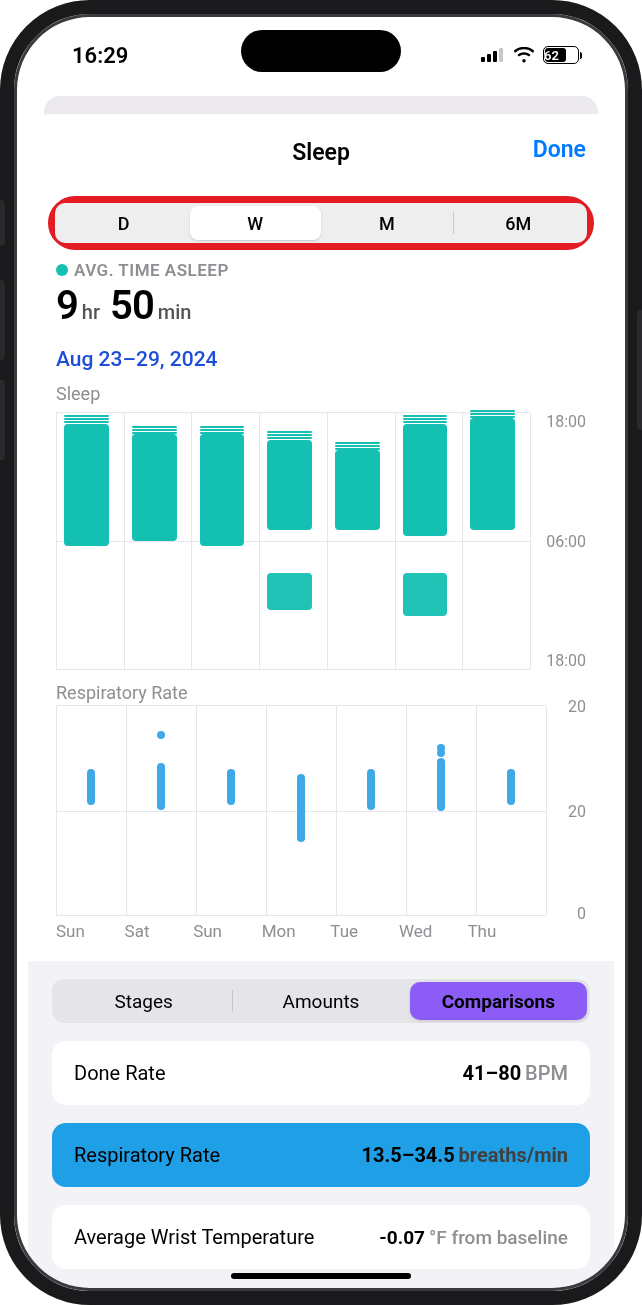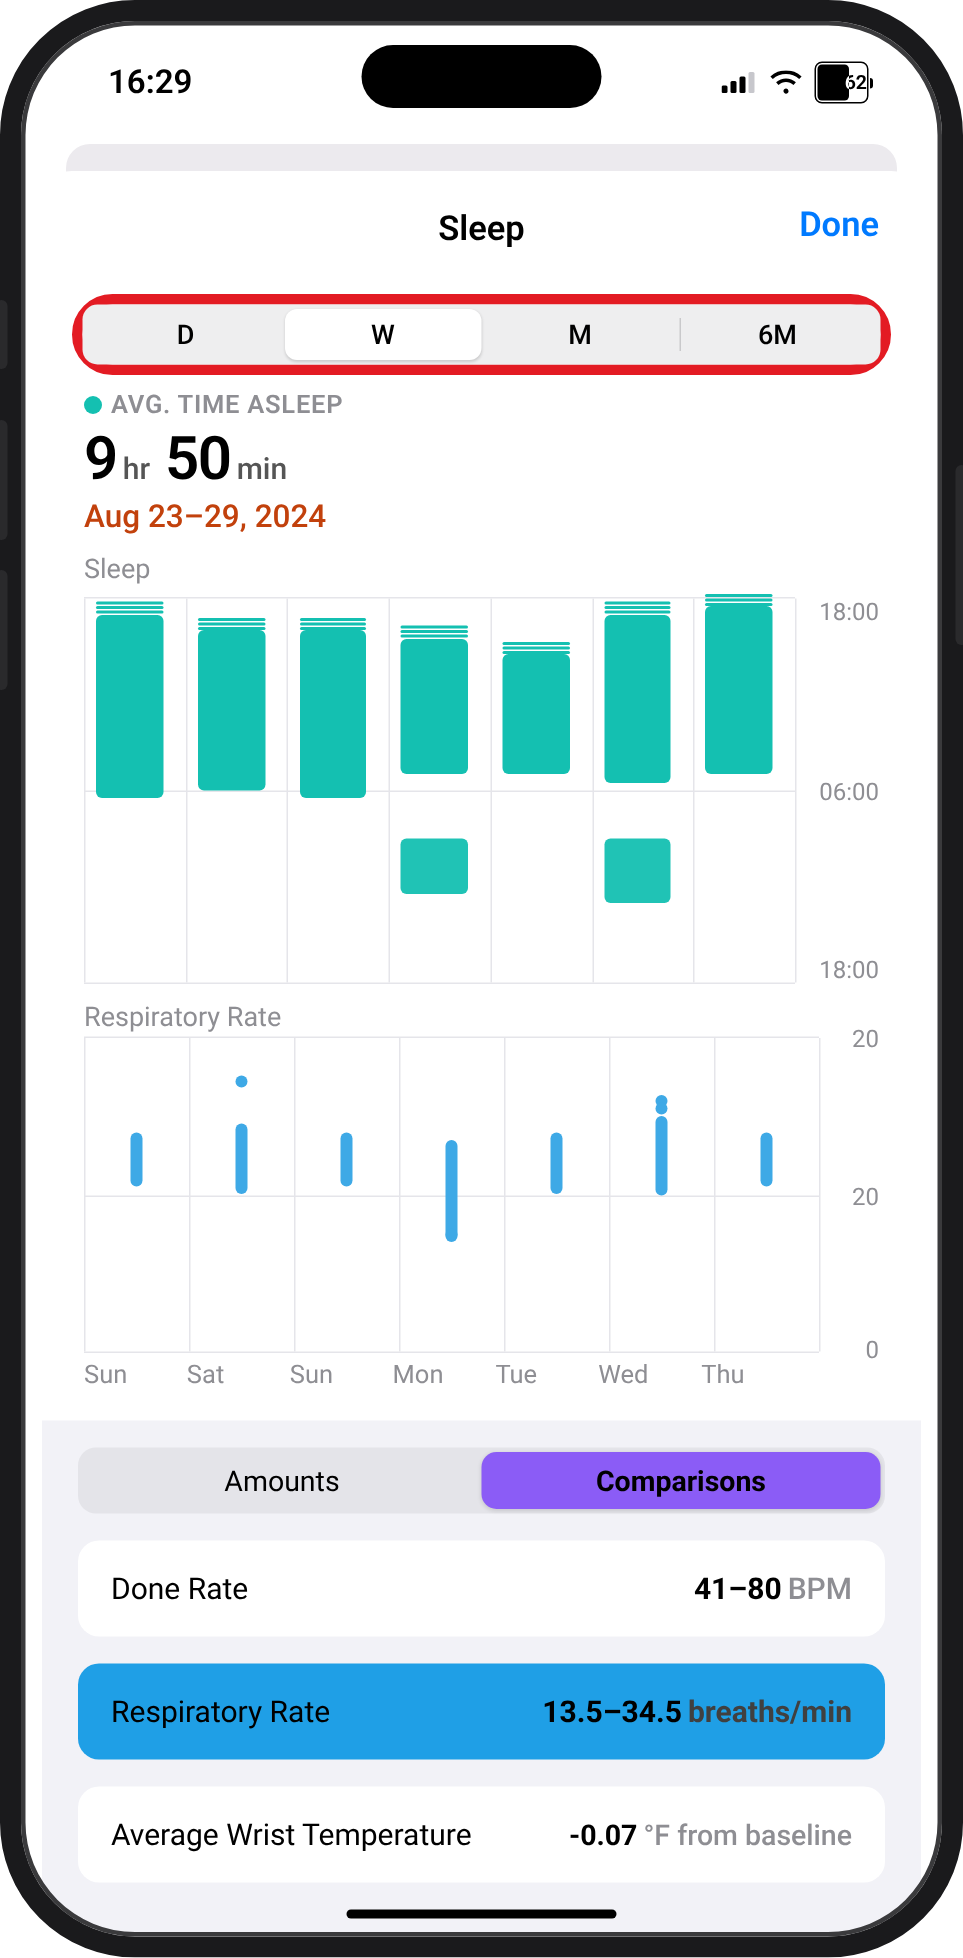--- a/index.html
+++ b/index.html
@@ -61,24 +61,24 @@
     font-weight: 600;
     font-size: 22px;
   }
   .status-right { display: flex; align-items: center; gap: 8px; }
   .signal svg, .wifi svg { display: block; }
   .battery {
     display: flex; align-items: center; gap: 1px;
     font-size: 16px; font-weight: 600;
   }
   .battery-body {
-    width: 36px; height: 28px;
+    width: 36px; height: 18px;
     border: 1.5px solid #000; border-radius: 5px;
     position: relative;
-    display: flex; align-items: center; justify-content: flex-end;
+    display: flex; align-items: center; justify-content: flex-start;
   }
   .battery-fill {
     position: absolute; left: 1px; top: 1px; bottom: 1px;
     width: 62%; background: #000; border-radius: 3px;
   }
   .battery-text { position: relative; z-index: 1; color: #fff; font-size: 13px; mix-blend-mode: difference;}
   .battery-tip { width: 2px; height: 7px; background: #000; border-radius: 0 2px 2px 0; }
 
   
   .parent-sheet {
@@ -145,21 +145,21 @@
   .content { padding: 0 28px; }
 
   .metric-label {
     display: flex; align-items: center; gap: 6px;
     color: #8e8e93; font-size: 17px; font-weight: 600; letter-spacing: .5px;
   }
   .dot { width: 12px; height: 12px; border-radius: 50%; background: #14c0b1; }
   .big-value { display:flex; align-items: baseline; gap: 4px; margin-top: 2px;}
   .num  { font-size: 40px; font-weight: 600; letter-spacing: -1px;}
   .unit { font-size: 20px; font-weight: 500; color:#555; margin-right: 6px;}
-  .date-range { color:#c2410c; font-size: 21px; font-weight: 500; margin-top: 4px; }
+  .date-range { color:#1d4ed8; font-size: 21px; font-weight: 500; margin-top: 18px; }
 
   .chart-title { color:#8e8e93; font-size: 18px; margin-top: 12px; }
 
   .sleep-chart {
     position: relative;
     height: 258px;
     margin-top: 8px;
     display: flex;
   }
   .sleep-plot { flex:1; position: relative; border-top:1px solid #e5e5ea; border-bottom:1px solid #e5e5ea;}
@@ -372,20 +372,21 @@
         <div>Sat</div>
         <div>Sun</div>
         <div>Mon</div>
         <div>Tue</div>
         <div>Wed</div>
         <div>Thu</div>
       </div>
 
       <div class="grey-block">
         <div class="sub-seg">
+          <div class="s">Stages</div>
           <div class="s">Amounts</div>
           <div class="s active">Comparisons</div>
         </div>
 
         <div class="card">
           <div class="left">Done Rate</div>
           <div class="right">
               <span>41–80</span> 
               <span class="u">BPM</span>
             </div>

